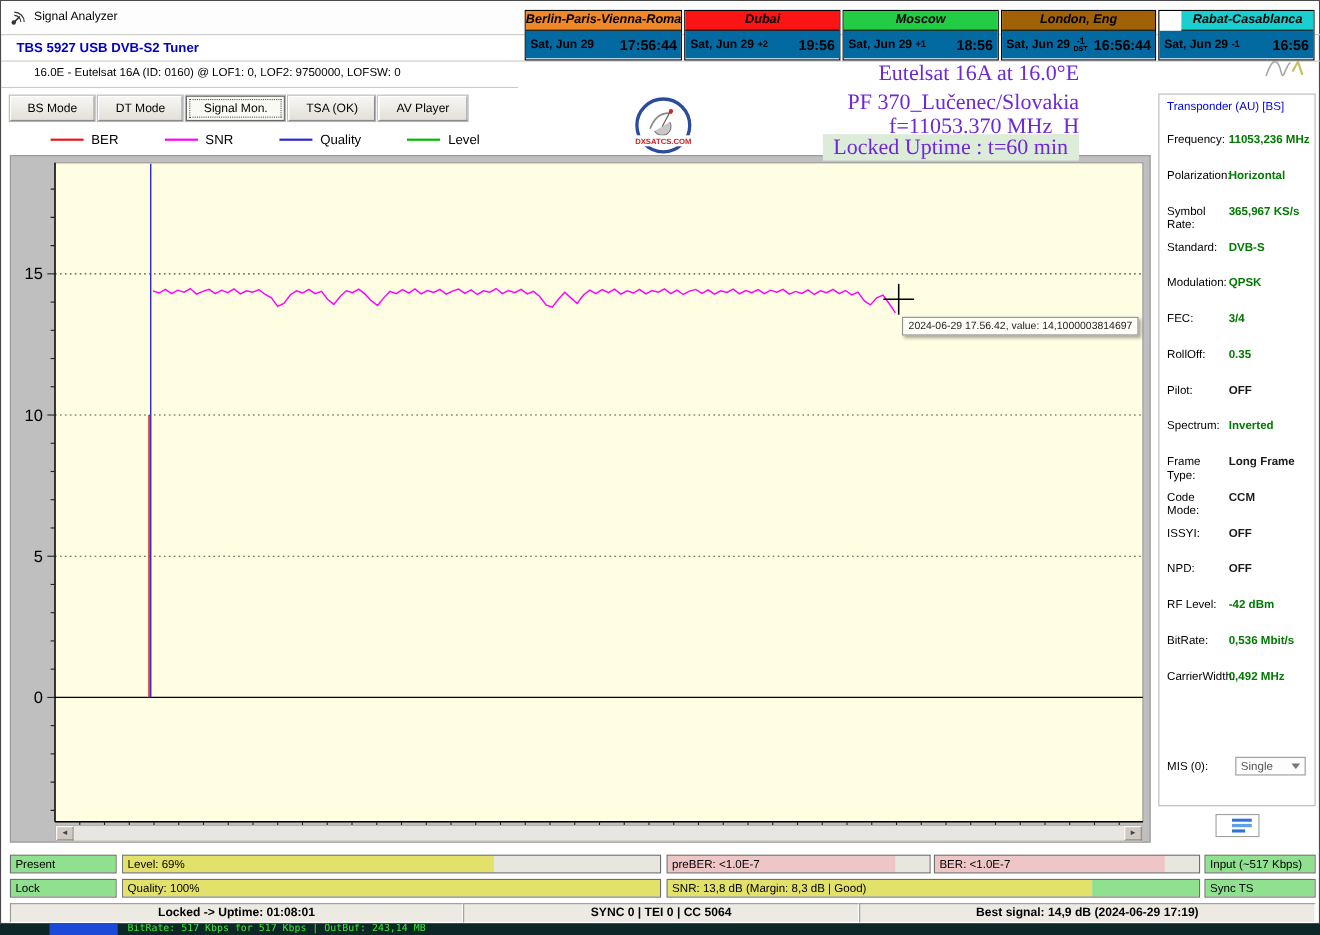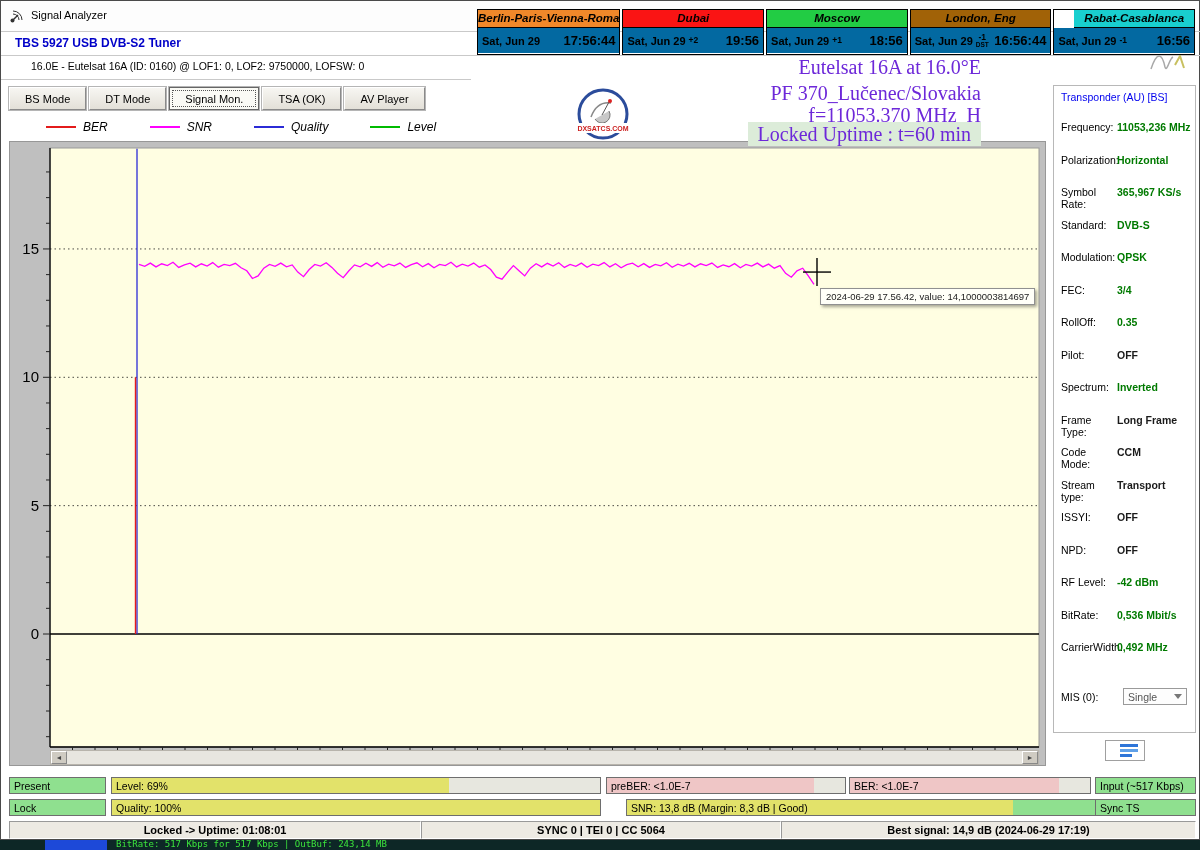--- a/index.html
+++ b/index.html
@@ -34,21 +34,21 @@
   .logo{position:absolute;left:574px;top:86px;z-index:7;}
   .signature{position:absolute;left:1148px;top:48px;z-index:2;}
   
   .tabs{position:absolute;left:8px;top:86px;height:23px;display:flex;gap:3px;z-index:2;}
   .tab{height:23px;padding:0 15px;font-size:11px;font-family:"Liberation Sans",sans-serif;
     background:linear-gradient(#f7f6f2,#e3e0d8);border:1px solid #8a8a8a;
     border-top-color:#fff;border-left-color:#fff;box-shadow:0 0 0 1px #b5b5b5;cursor:default;}
   .tab.active{background:#fafaf5;border:1px solid #666;outline:1px dotted #555;outline-offset:-4px;}
   
   .legend{position:absolute;left:45px;top:118px;height:16px;display:flex;align-items:center;z-index:2;}
-  .leg{display:flex;align-items:center;margin-right:42px;font-style:italic;}
+  .leg{display:flex;align-items:center;margin-right:42px;}
   .leg-line{display:inline-block;width:30px;height:2px;margin-right:7px;}
   .leg-label{font-size:12px;color:#000;}
   
   .chart{position:absolute;left:8px;top:140px;width:1037px;height:625px;background:#bfbfbf;
     border:1px solid #979797;box-sizing:border-box;z-index:1;}
   #chart-svg{position:absolute;left:0;top:0;}
   .tooltip{position:absolute;left:810px;top:146px;background:#fffff8;border:1px solid #909090;
     box-shadow:2px 2px 3px rgba(0,0,0,.35);font-size:9.5px;padding:2px 5px;white-space:nowrap;z-index:4;color:#222;}
   .hscroll{position:absolute;left:40px;top:608px;width:989px;height:15px;display:flex;
     background:#ddd9d0;border:1px solid #b8b4ac;box-sizing:border-box;}
@@ -352,24 +352,20 @@
         </div>
         <div class="tp-row">
           <span class="tp-label">Frame Type:</span>
           <span class="tp-value k">Long Frame</span>
         </div>
         <div class="tp-row">
           <span class="tp-label">Code Mode:</span>
           <span class="tp-value k">CCM</span>
         </div>
         <div class="tp-row">
-          <span class="tp-label">Stream type:</span>
-          <span class="tp-value k">Transport</span>
-        </div>
-        <div class="tp-row">
           <span class="tp-label">ISSYI:</span>
           <span class="tp-value k">OFF</span>
         </div>
         <div class="tp-row">
           <span class="tp-label">NPD:</span>
           <span class="tp-value k">OFF</span>
         </div>
         <div class="tp-row">
           <span class="tp-label">RF Level:</span>
           <span class="tp-value g">-42 dBm</span>
@@ -441,21 +437,21 @@
           <div style="width: 100%; background: rgb(143, 224, 143);"></div>
         </div>
         <span class="slabel">Lock</span>
       </div>
       <div class="sbox" style="left: 110px; width: 490px;">
         <div class="sfill">
           <div style="width: 100%; background: rgb(226, 226, 106);"></div>
         </div>
         <span class="slabel">Quality: 100%</span>
       </div>
-      <div class="sbox" style="left: 625px; width: 485px;">
+      <div class="sbox" style="left: 605px; width: 485px;">
         <div class="sfill">
           <div style="width: 80%; background: rgb(226, 226, 106);"></div>
           <div style="width: 20%; background: rgb(143, 224, 143);"></div>
         </div>
         <span class="slabel">SNR: 13,8 dB (Margin: 8,3 dB | Good)</span>
       </div>
       <div class="sbox" style="left: 1094px; width: 101px;">
         <div class="sfill">
           <div style="width: 100%; background: rgb(143, 224, 143);"></div>
         </div>

